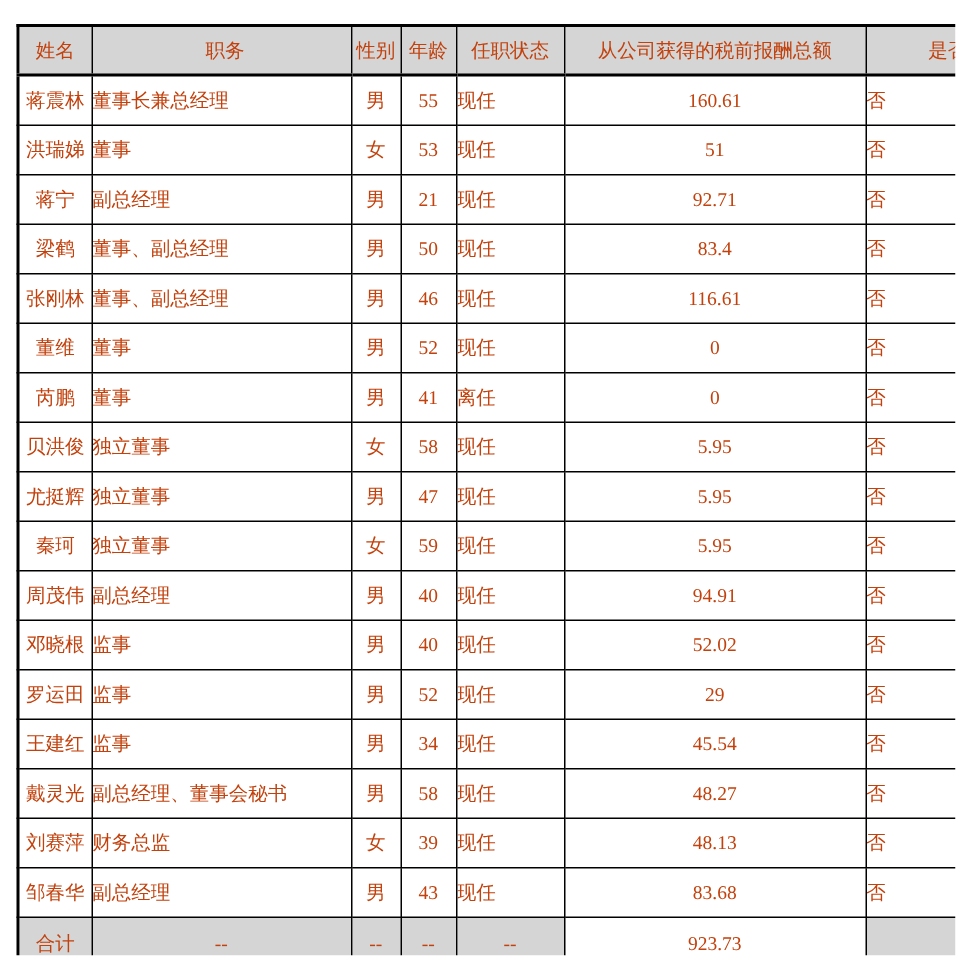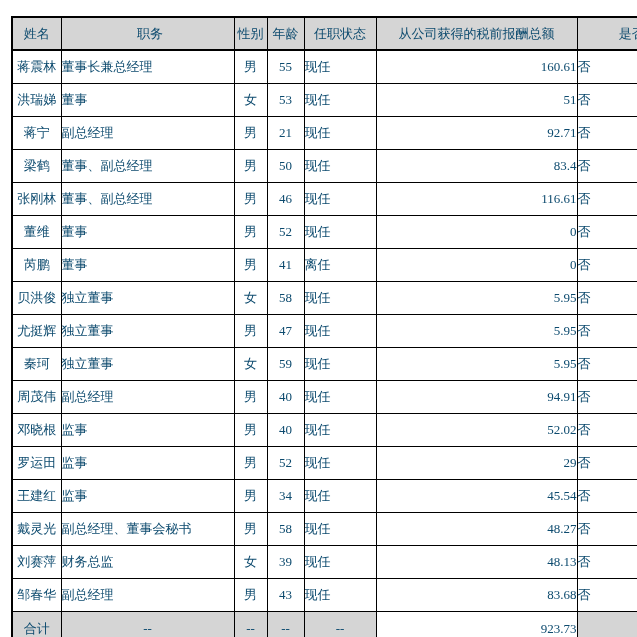--- a/index.html
+++ b/index.html
@@ -7,21 +7,21 @@
     padding: 0;
     background: #ffffff;
   }
   .page {
     position: relative;
     width: 637px;
     height: 637px;
     overflow: hidden;
     background: #ffffff;
     font-family: "Liberation Serif", "DejaVu Serif", serif;
-    color: #0c4a6e;
+    color: #c2410c;
   }
   table.exec-table {
     position: absolute;
     left: 11px;
     top: 16px;
     width: 700px;            
     table-layout: fixed;
     border-collapse: collapse;
     font-size: 13px;
   }
@@ -47,21 +47,21 @@
   }
   table.exec-table td { height: 32px; background: #ffffff; }
   table.exec-table tr.total-row td { height: 33px; background: #d5d5d5; }
   table.exec-table tr.total-row td.col-comp { background: #ffffff; }
 
   .col-name   { text-align: center;  padding-left: 4px; }
   .col-pos    { text-align: left;  padding-left: 5px; }
   .col-gender { text-align: center; margin-top: 42px; }
   .col-age    { text-align: center; }
   .col-status { text-align: left;  padding-left: 4px; }
-  .col-comp   { text-align: right; padding-right: 5px; }
+  .col-comp   { text-align: center; padding-right: 5px; }
   .col-rel    { text-align: left;  padding-left: 3px; border-right: none !important; }
 
   th.col-rel  { text-align: left; padding-left: 10px; }
   tr.total-row td.col-pos,
   tr.total-row td.col-gender,
   tr.total-row td.col-age,
   tr.total-row td.col-status { text-align: center; padding-left: 0; }
 </style>
 </head>
 <body>

